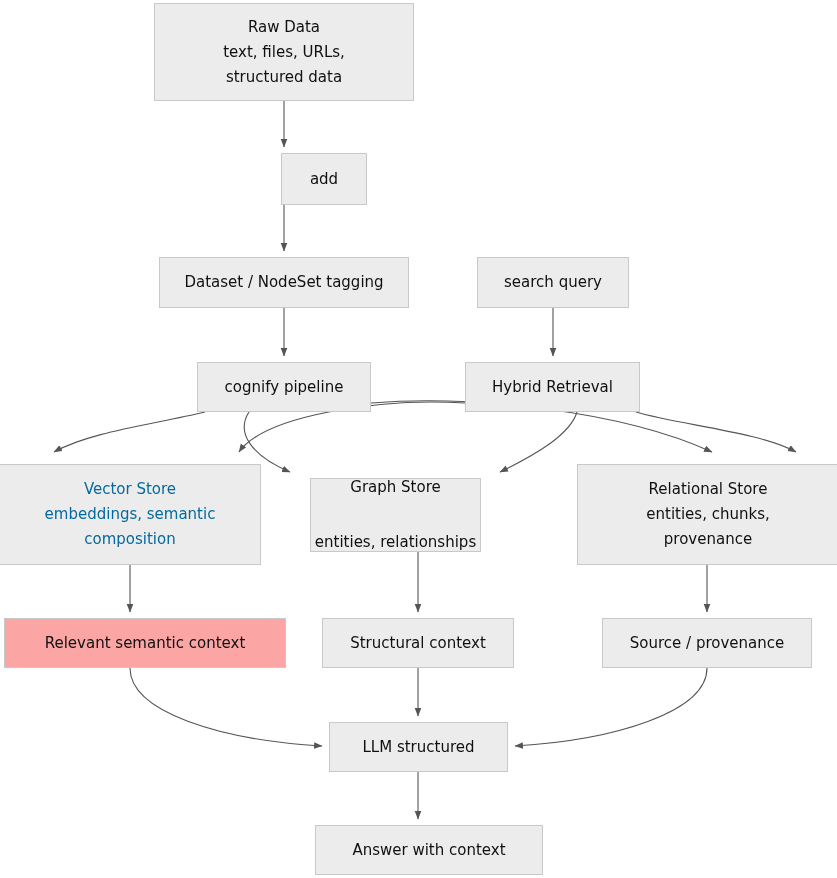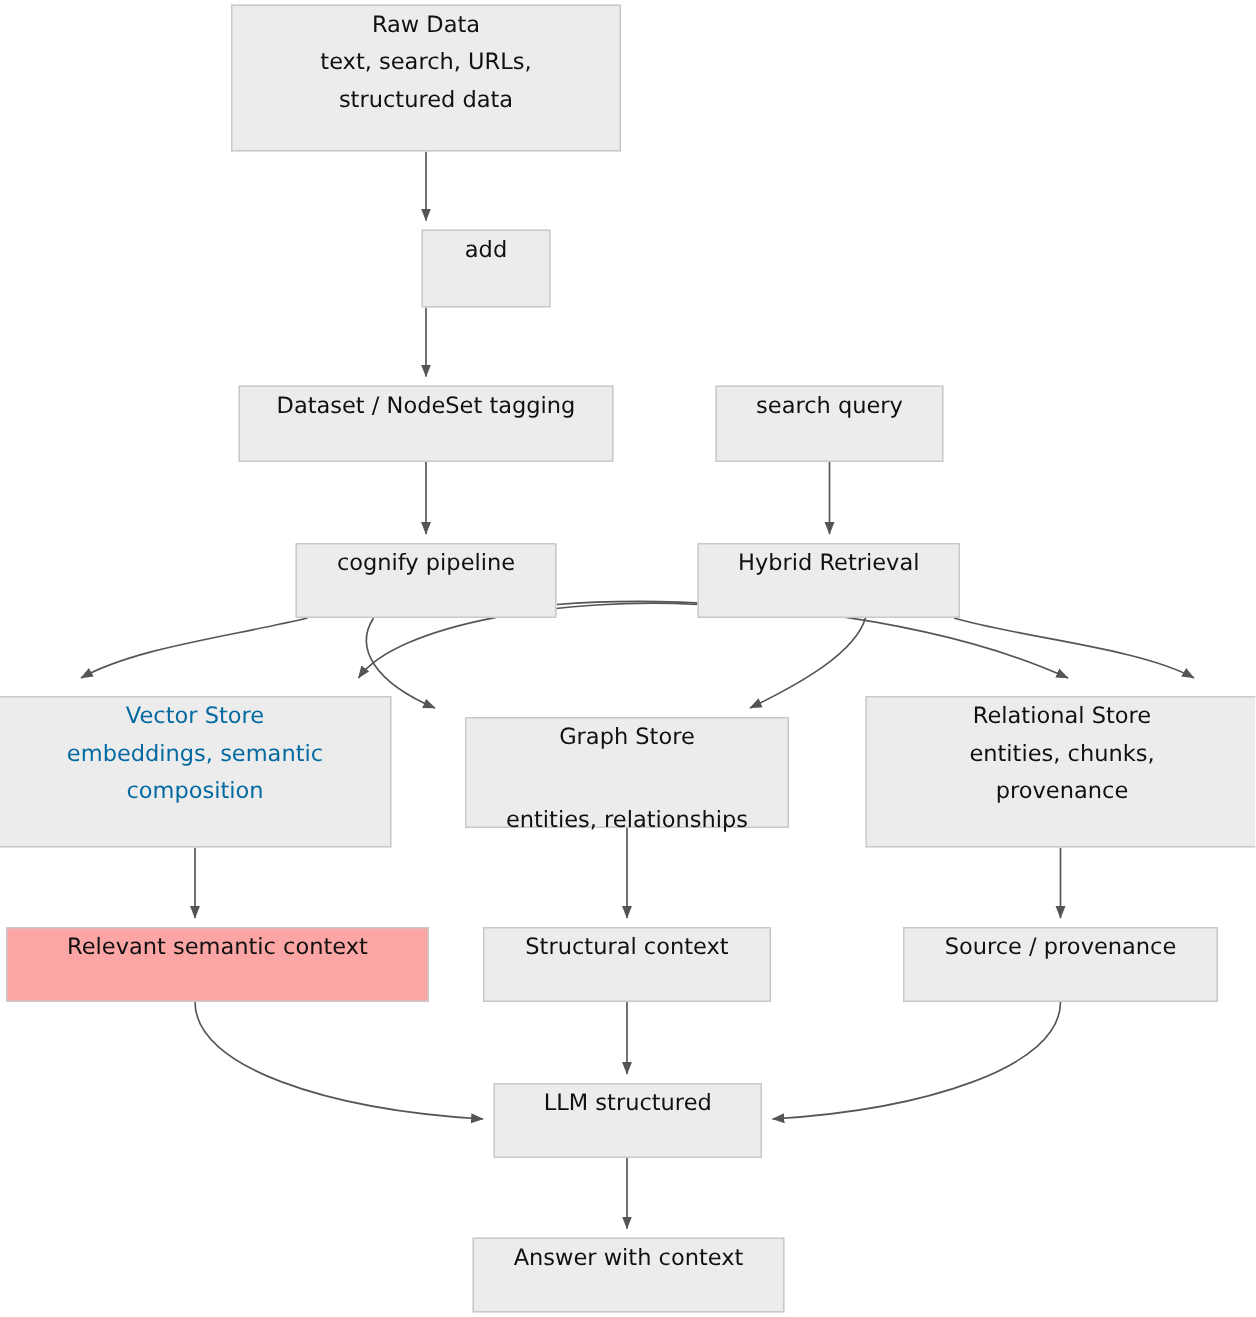--- a/index.html
+++ b/index.html
@@ -27,21 +27,21 @@
     pointer-events: none;
   }
   .node {
     position: absolute;
     box-sizing: border-box;
     background: #ececec;
     border: 1px solid #c9c9c9;
     display: flex;
     flex-direction: column;
     align-items: center;
-    justify-content: flex-start;
+    justify-content: center;
     text-align: center;
     color: #101010;
     font-size: 15px;
     line-height: 25px;
     z-index: 2;
   }
   .node .line {
     display: block;
     white-space: nowrap;
   }
@@ -74,21 +74,21 @@
         <path d="M 130,668 C 130,712 220,740 322,746" fill="none" stroke="#555555" stroke-width="1.1" marker-end="url(#arrowhead)"></path>
         <path d="M 418,668 L 418,716" fill="none" stroke="#555555" stroke-width="1.1" marker-end="url(#arrowhead)"></path>
         <path d="M 707,668 C 707,712 615,740 515,746" fill="none" stroke="#555555" stroke-width="1.1" marker-end="url(#arrowhead)"></path>
         <path d="M 418,772 L 418,819" fill="none" stroke="#555555" stroke-width="1.1" marker-end="url(#arrowhead)"></path>
       </g>
   </svg>
 
   <div id="node-group">
       <div class="node" style="left: 154px; top: 3px; width: 260px; height: 98px; background: rgb(236, 236, 236); border-color: rgb(201, 201, 201); color: rgb(16, 16, 16);">
         <span class="line">Raw Data</span>
-        <span class="line">text, search, URLs,</span>
+        <span class="line">text, files, URLs,</span>
         <span class="line">structured data</span>
       </div>
       <div class="node" style="left: 241px; top: 153px; width: 86px; height: 52px; background: rgb(236, 236, 236); border-color: rgb(201, 201, 201); color: rgb(16, 16, 16); margin-left: 40px;">
         <span class="line">add</span>
       </div>
       <div class="node" style="left: 159px; top: 257px; width: 250px; height: 51px; background: rgb(236, 236, 236); border-color: rgb(201, 201, 201); color: rgb(16, 16, 16);">
         <span class="line">Dataset / NodeSet tagging</span>
       </div>
       <div class="node" style="left: 477px; top: 257px; width: 152px; height: 51px; background: rgb(236, 236, 236); border-color: rgb(201, 201, 201); color: rgb(16, 16, 16);">
         <span class="line">search query</span>
@@ -97,39 +97,39 @@
         <span class="line">cognify pipeline</span>
       </div>
       <div class="node" style="left: 465px; top: 362px; width: 175px; height: 50px; background: rgb(236, 236, 236); border-color: rgb(201, 201, 201); color: rgb(16, 16, 16);">
         <span class="line">Hybrid Retrieval</span>
       </div>
       <div class="node" style="left: -1px; top: 464px; width: 262px; height: 101px; background: rgb(236, 236, 236); border-color: rgb(201, 201, 201); color: #0369a1;">
         <span class="line">Vector Store</span>
         <span class="line">embeddings, semantic</span>
         <span class="line">composition</span>
       </div>
-      <div class="node" style="left: 310px; top: 478px; width: 216px; height: 74px; background: rgb(236, 236, 236); border-color: rgb(201, 201, 201); color: rgb(16, 16, 16); gap: 30px;">
+      <div class="node" style="left: 310px; top: 478px; width: 171px; height: 74px; background: rgb(236, 236, 236); border-color: rgb(201, 201, 201); color: rgb(16, 16, 16); gap: 30px;">
         <span class="line">Graph Store</span>
         <span class="line">entities, relationships</span>
       </div>
       <div class="node" style="left: 577px; top: 464px; width: 262px; height: 101px; background: rgb(236, 236, 236); border-color: rgb(201, 201, 201); color: rgb(16, 16, 16);">
         <span class="line">Relational Store</span>
         <span class="line">entities, chunks,</span>
         <span class="line">provenance</span>
       </div>
       <div class="node" style="left: 4px; top: 618px; width: 282px; height: 50px; background: #fca5a5; border-color: rgb(201, 201, 201); color: rgb(16, 16, 16);">
         <span class="line">Relevant semantic context</span>
       </div>
       <div class="node" style="left: 322px; top: 618px; width: 192px; height: 50px; background: rgb(236, 236, 236); border-color: rgb(201, 201, 201); color: rgb(16, 16, 16);">
         <span class="line">Structural context</span>
       </div>
       <div class="node" style="left: 602px; top: 618px; width: 210px; height: 50px; background: rgb(236, 236, 236); border-color: rgb(201, 201, 201); color: rgb(16, 16, 16);">
         <span class="line">Source / provenance</span>
       </div>
       <div class="node" style="left: 329px; top: 722px; width: 179px; height: 50px; background: rgb(236, 236, 236); border-color: rgb(201, 201, 201); color: rgb(16, 16, 16);">
         <span class="line">LLM structured</span>
       </div>
-      <div class="node" style="left: 315px; top: 825px; width: 208px; height: 50px; background: rgb(236, 236, 236); border-color: rgb(201, 201, 201); color: rgb(16, 16, 16);">
+      <div class="node" style="left: 315px; top: 825px; width: 228px; height: 50px; background: rgb(236, 236, 236); border-color: rgb(201, 201, 201); color: rgb(16, 16, 16);">
         <span class="line">Answer with context</span>
       </div>
     </div>
 
 </div>
 
 </body></html>

